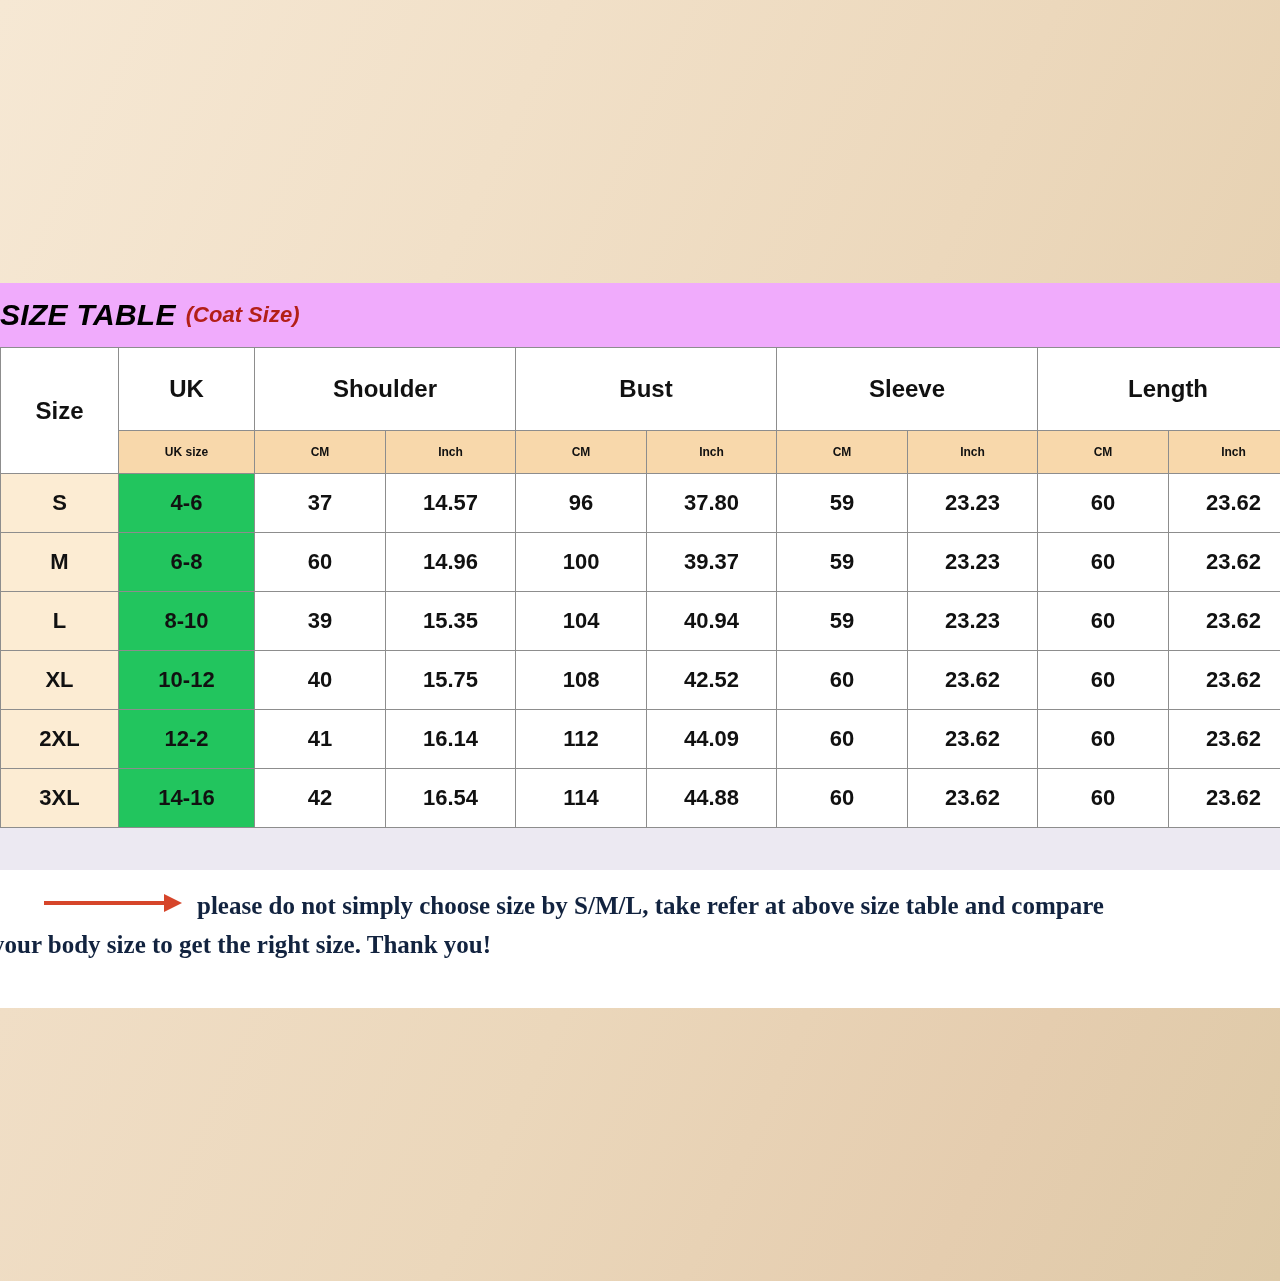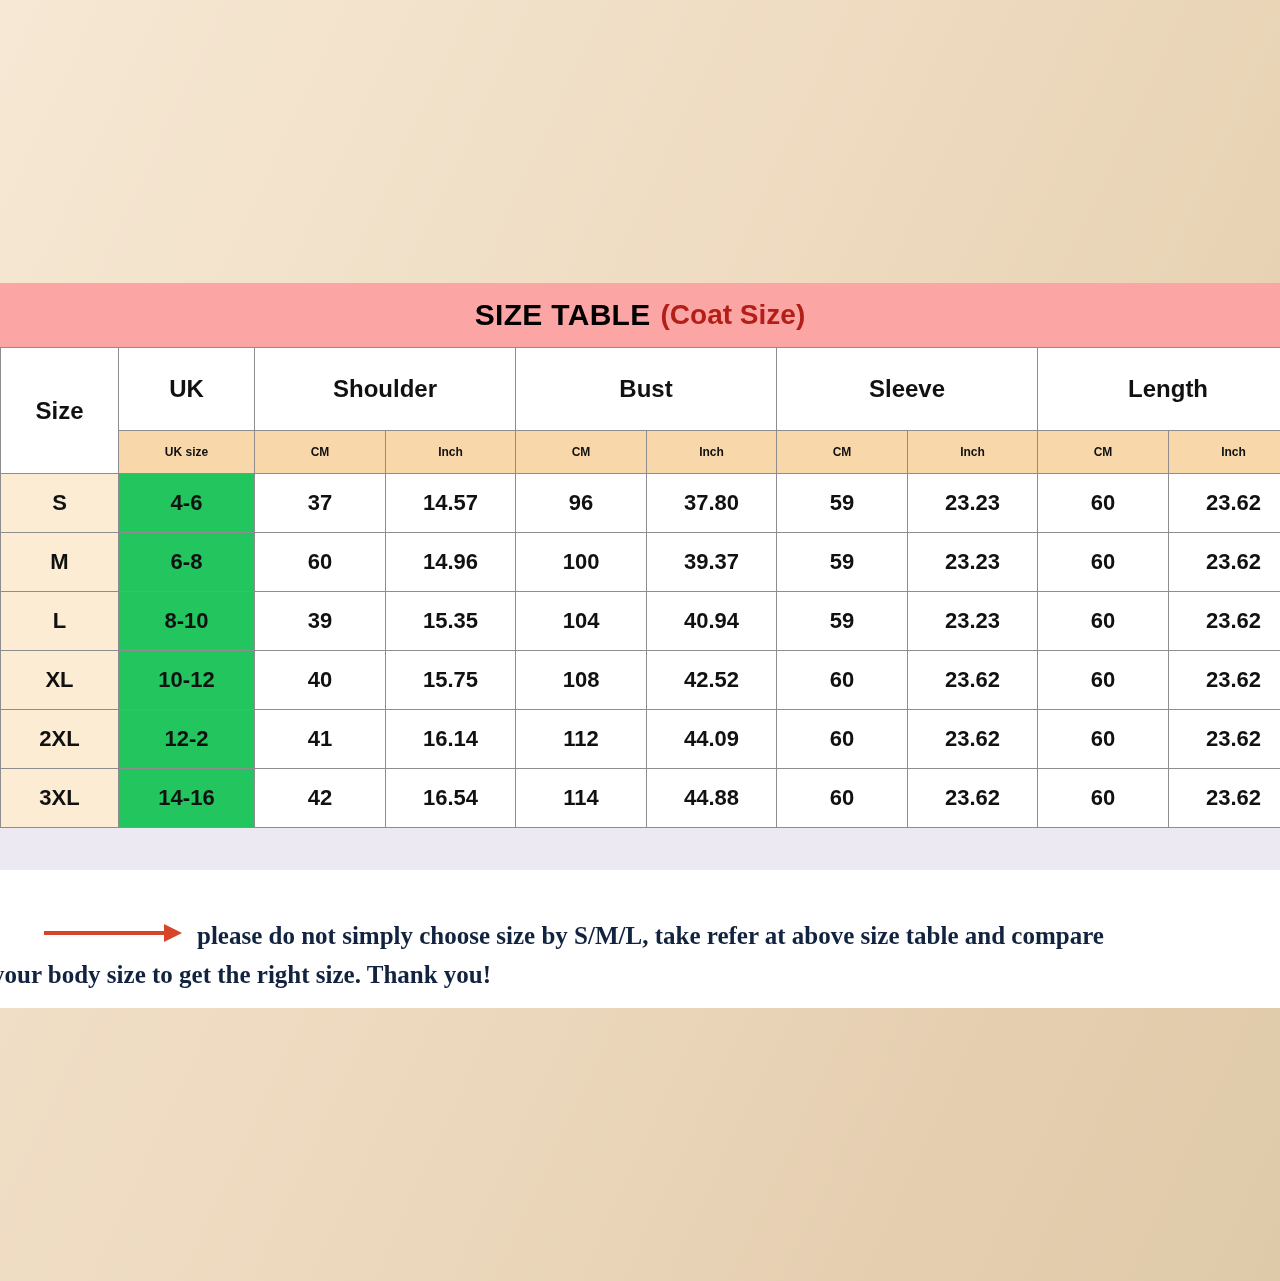--- a/index.html
+++ b/index.html
@@ -42,31 +42,32 @@
     left: 0;
     width: 1280px;
     height: 725px;
     background: #ffffff;
   }
 
   .title-bar {
     height: 64px;
     display: flex;
     align-items: center;
-    justify-content: center;
-    background: #fca5a5;
+    justify-content: flex-start;
+    background: #f0abfc;
+    font-style: italic;
   }
   .title-main {
     font-size: 30px;
     font-weight: bold;
     color: #000000;
     letter-spacing: 0.3px;
   }
   .title-sub {
-    font-size: 28px;
+    font-size: 22px;
     font-weight: bold;
     color: #b31f17;
     margin-left: 10px;
   }
 
   table.size-table {
     border-collapse: collapse;
     width: 1280px;
     table-layout: fixed;
   }
@@ -125,21 +126,20 @@
   }
 
   .lavender-band {
     height: 42px;
     background: #ece9f2;
   }
 
   .warning-block {
     padding-top: 16px;
     position: relative;
-    margin-top: 30px;
   }
   .arrow {
     position: absolute;
     left: 42px;
     top: 22px;
     width: 140px;
     height: 22px;
   }
   .warning-text {
     font-family: "Liberation Serif", serif;

